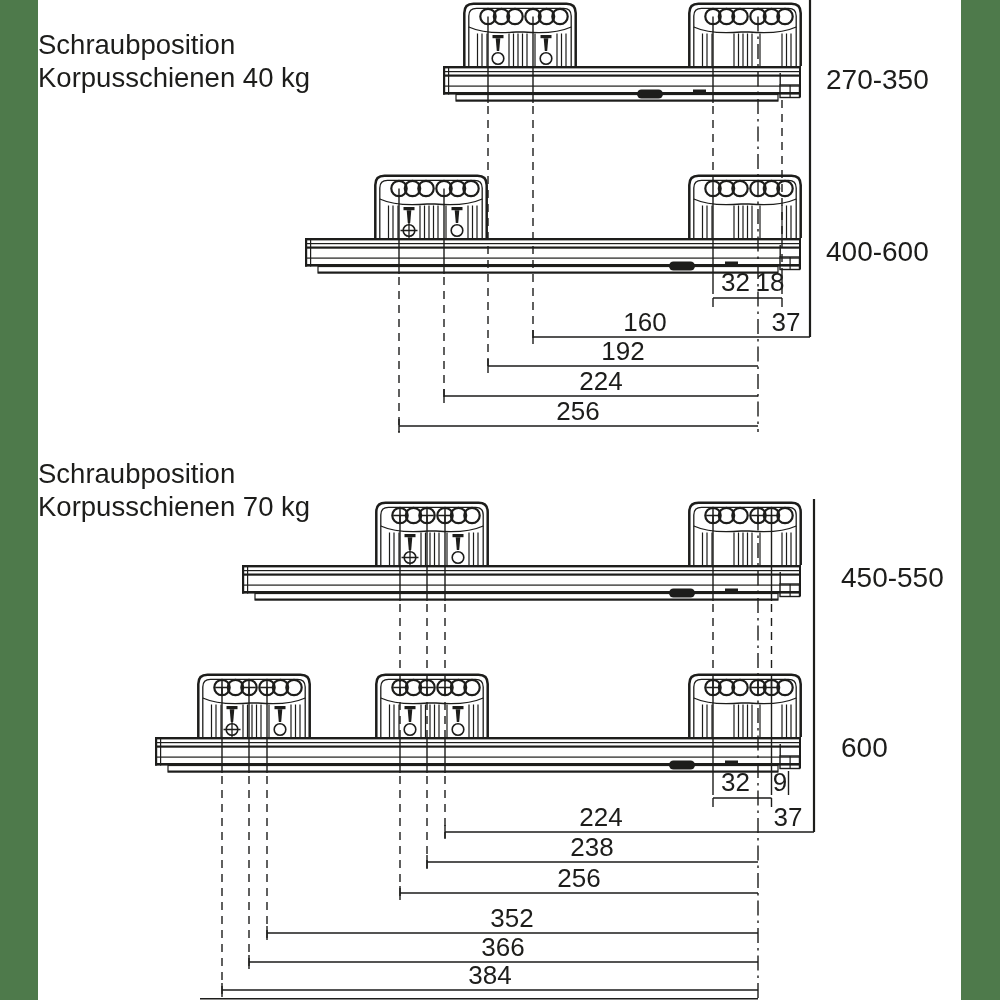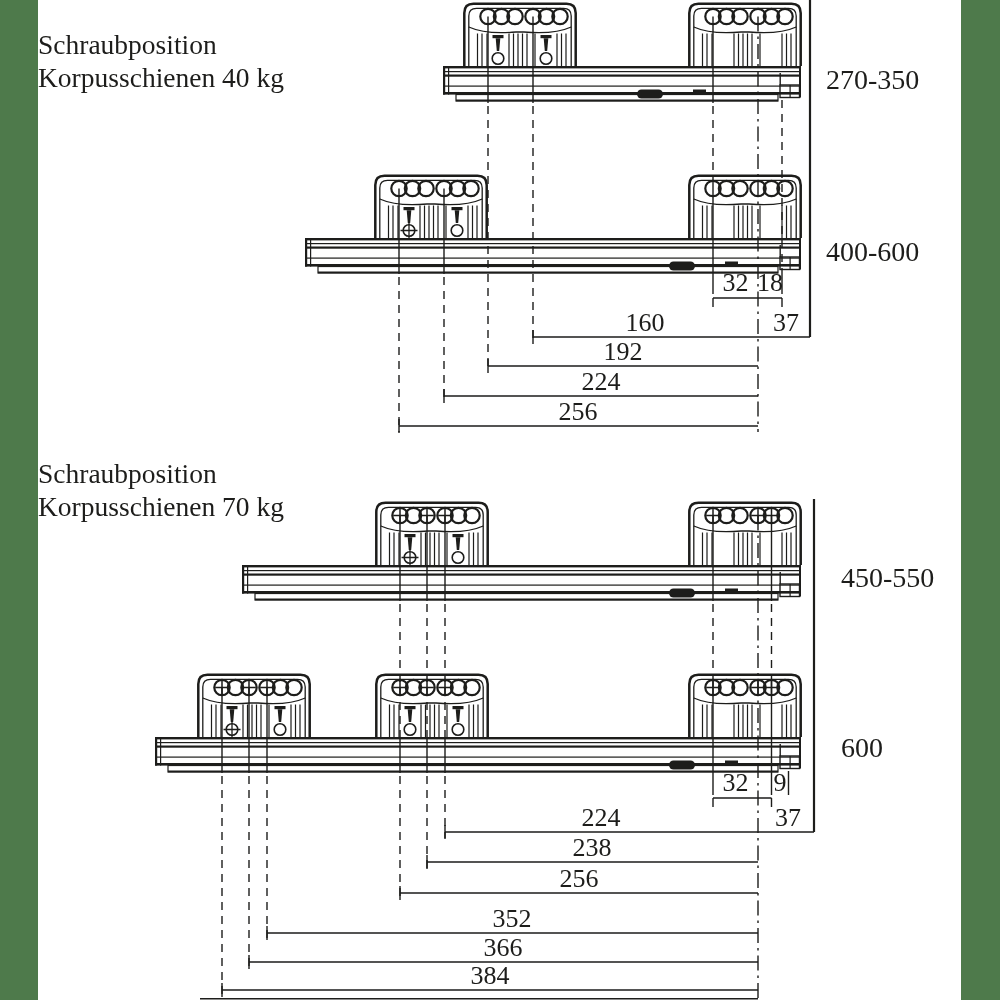--- a/index.html
+++ b/index.html
@@ -1,17 +1,17 @@
 <!DOCTYPE html>
 <html><head>
 <meta charset="utf-8">
 <style>
   html,body{margin:0;padding:0;background:#fff;}
   #stage{position:relative;width:1000px;height:1000px;background:#fff;overflow:hidden;
-         font-family:Liberation Serif, serif;}
+         font-family:Liberation Sans, sans-serif;}
   svg{position:absolute;left:0;top:0;}
   .ln{stroke:#1d1d1b;fill:none;}
   .fl{fill:#1d1d1b;stroke:none;}
   .dash{stroke:#1d1d1b;fill:none;stroke-width:1.4;stroke-dasharray:8 6;}
   .ddot{stroke:#1d1d1b;fill:none;stroke-width:1.4;stroke-dasharray:15 5 2.5 5;}
   .thin{stroke-width:1.4;}
   text{fill:#1d1d1b;}
   .dim{font-size:26px;}
   .range{font-size:28px;}
   .title{font-size:27.5px;}

